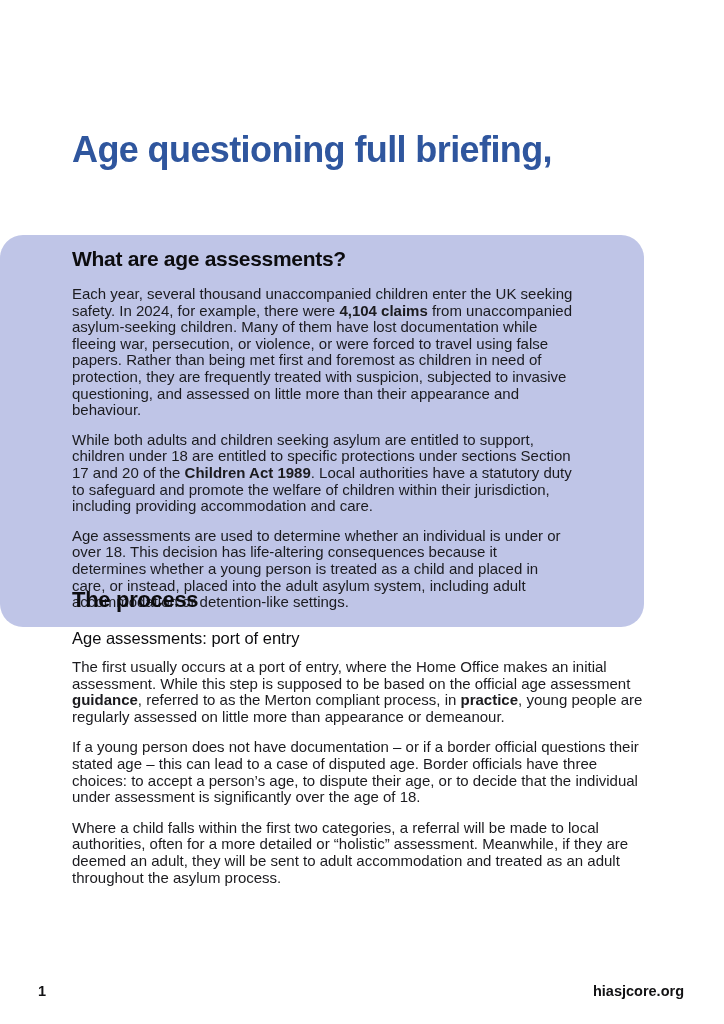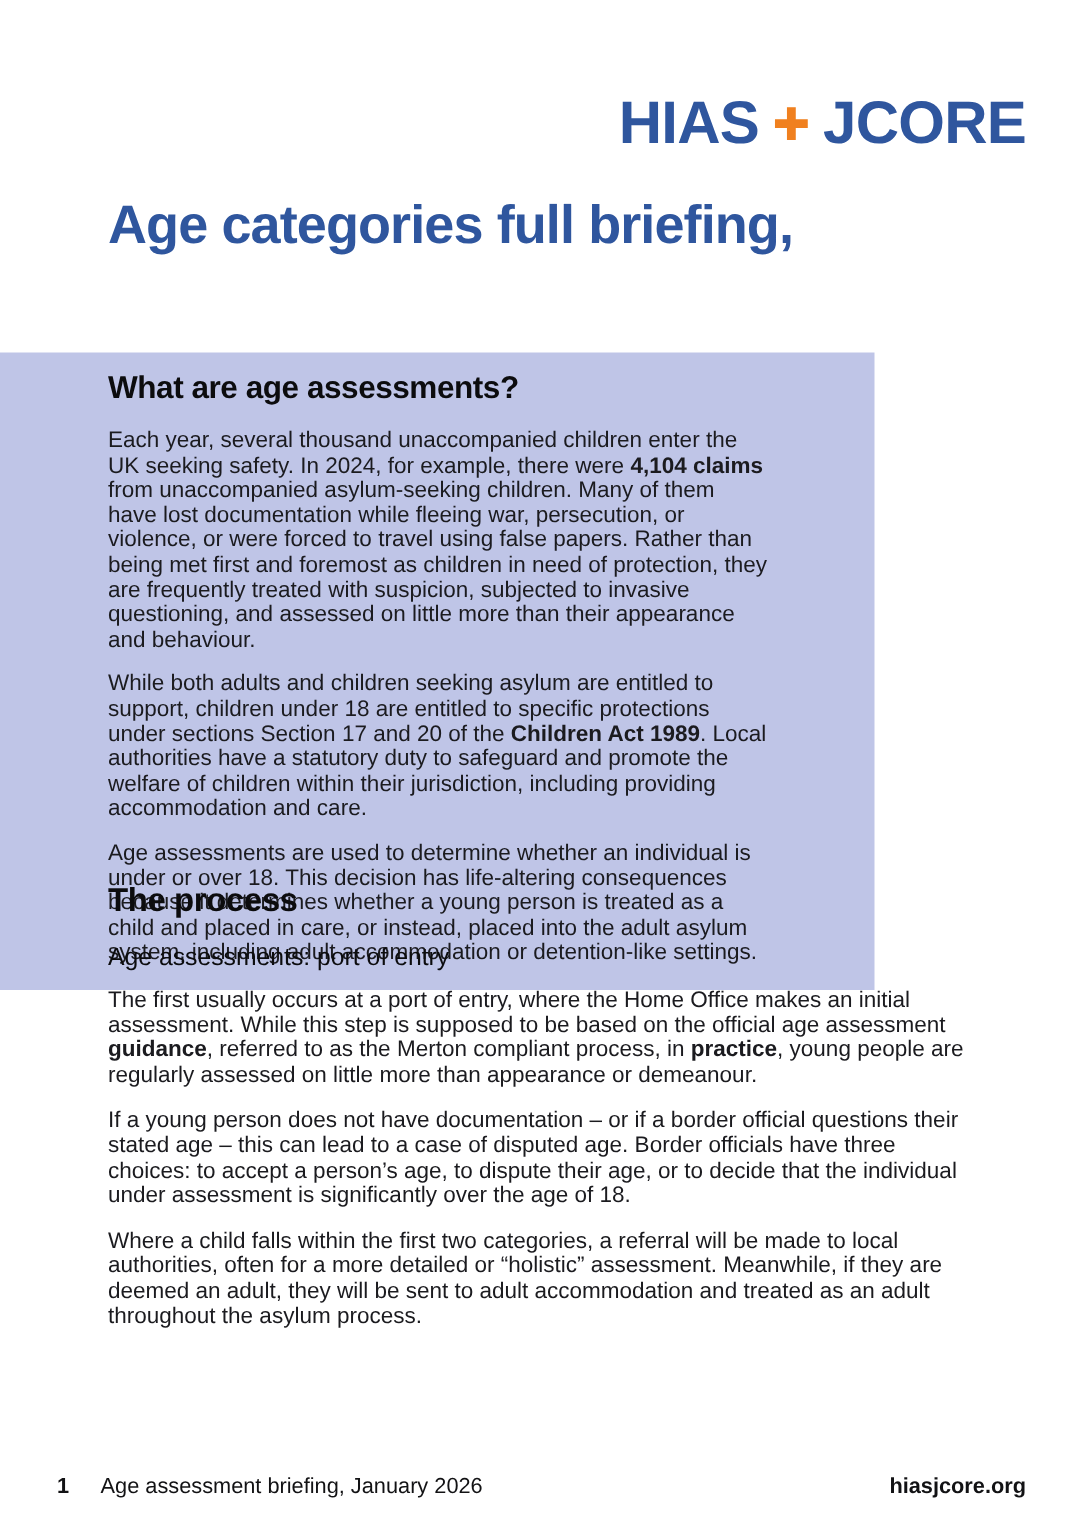--- a/index.html
+++ b/index.html
@@ -28,23 +28,24 @@
   
   .title{
     position:absolute;left:72px;top:128px;width:620px;
     color:var(--blue);font-weight:bold;letter-spacing:-0.6px;
     font-size:36px;line-height:43px;
   }
   .title-line{display:block;}
 
   
   .highlight{
-    position:absolute;left:0;top:235px;width:583px;min-height:336px;
+    position:absolute;left:0;top:235px;width:644px;min-height:336px;
     background:var(--lavender);
     padding:12px 70px 16px 72px;
+    border-radius:23px;
   }
   .highlight h2{
     font-size:21px;letter-spacing:-0.3px;color:#0c0c0e;
     margin:0 0 15px 0;font-weight:bold;
   }
   .body-p{
     font-size:15px;line-height:16.6px;color:var(--text);
     margin:0 0 13px 0;max-width:584px;
   }
   .body-p:last-child{margin-bottom:0;}
@@ -69,46 +70,38 @@
   }
   .footer-pagenum{font-weight:bold;}
   .footer-label{margin-left:21px;}
   .footer-site{margin-left:auto;font-weight:bold;}
 </style>
 </head>
 <body>
 
 <div class="page">
 
-  <header class="header">
-    <div class="logo">
-      <span class="logo-word">HIAS</span>
-      <span class="logo-plus">✚</span>
-      <span class="logo-word">JCORE</span>
-    </div>
-  </header>
 
   <h1 class="title">
-    <span class="title-line">Age categories full briefing,</span>
+    <span class="title-line">Age questioning full briefing,</span>
   </h1>
 
   <section class="highlight">
     <h2>What are age assessments?</h2>
     <p class="body-p"><span>Each year, several thousand unaccompanied children enter the UK seeking safety. In 2024, for example, there were </span><span class="inline-link">4,104 claims</span><span> from unaccompanied asylum-seeking children. Many of them have lost documentation while fleeing war, persecution, or violence, or were forced to travel using false papers. Rather than being met first and foremost as children in need of protection, they are frequently treated with suspicion, subjected to invasive questioning, and assessed on little more than their appearance and behaviour.</span></p>
     <p class="body-p"><span>While both adults and children seeking asylum are entitled to support, children under 18 are entitled to specific protections under sections Section 17 and 20 of the </span><span class="inline-link">Children Act 1989</span><span>. Local authorities have a statutory duty to safeguard and promote the welfare of children within their jurisdiction, including providing accommodation and care.</span></p>
     <p class="body-p"><span>Age assessments are used to determine whether an individual is under or over 18. This decision has life-altering consequences because it determines whether a young person is treated as a child and placed in care, or instead, placed into the adult asylum system, including adult accommodation or detention-like settings.</span></p>
   </section>
 
   <section class="process">
     <h2>The process</h2>
     <h3>Age assessments: port of entry</h3>
     <p class="body-p"><span>The first usually occurs at a port of entry, where the Home Office makes an initial assessment. While this step is supposed to be based on the official age assessment </span><span class="inline-link">guidance</span><span>, referred to as the Merton compliant process, in </span><span class="inline-link">practice</span><span>, young people are regularly assessed on little more than appearance or demeanour.</span></p>
     <p class="body-p"><span>If a young person does not have documentation – or if a border official questions their stated age – this can lead to a case of disputed age. Border officials have three choices: to accept a person’s age, to dispute their age, or to decide that the individual under assessment is significantly over the age of 18.</span></p>
     <p class="body-p"><span>Where a child falls within the first two categories, a referral will be made to local authorities, often for a more detailed or “holistic” assessment. Meanwhile, if they are deemed an adult, they will be sent to adult accommodation and treated as an adult throughout the asylum process.</span></p>
   </section>
 
   <footer class="footer">
     <span class="footer-pagenum">1</span>
-    <span class="footer-label">Age assessment briefing, January 2026</span>
     <span class="footer-site">hiasjcore.org</span>
   </footer>
 
 </div>
 
 </body></html>

